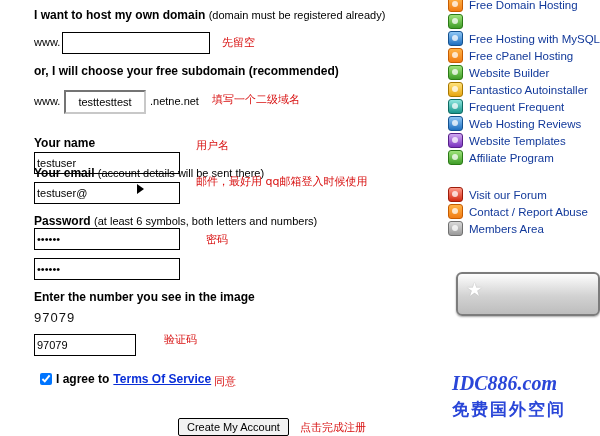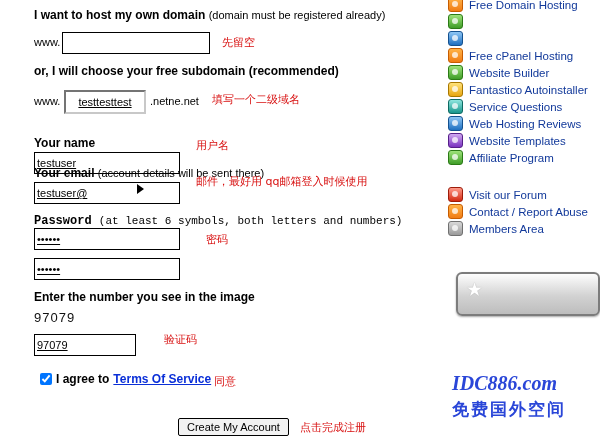--- a/index.html
+++ b/index.html
@@ -47,21 +47,20 @@
   }
   input.txt {
     font-family: "Liberation Sans", sans-serif;
     font-size: 11px;
     padding: 10px 2px;
     border: 1px solid #000;
     background: #fff;
     color: #000;
     height: 15px;
     box-sizing: border-box;
-    text-decoration: underline;
   }
   input.txt.sunken {
     border: 2px inset #c8c8c8;
   }
   .cn {
     color: #d81010;
     font-family: "DejaVu Sans", sans-serif;
     font-size: 11px;
     white-space: nowrap;
   }
@@ -218,21 +217,21 @@
     <div class="row cn" style="left:196px; top:138px;">用户名</div>
 
     <div class="row lbl" style="left:34px; top:166px;">
       <span>Your email</span>
       <span class="thin">(account details will be sent there)</span>
     </div>
     <input class="txt row" style="left: 34px; top: 182px; width: 146px;" type="text" value="testuser@">
     <div class="cursor" style="left:137px; top:184px;"></div>
     <div class="row cn" style="left:196px; top:174px;">邮件，最好用 qq邮箱登入时候使用</div>
 
-    <div class="row lbl" style="left:34px; top:214px;font-family:Liberation Mono, monospace;">
+    <div class="row lbl" style="left:34px; top:214px;">
       <span>Password</span>
       <span class="thin">(at least 6 symbols, both letters and numbers)</span>
     </div>
     <input class="txt row" style="left: 34px; top: 228px; width: 146px;" type="text" value="••••••">
 
     <input class="txt row" style="left: 34px; top: 258px; width: 146px;" type="text" value="••••••">
     <div class="row cn" style="left:206px; top:232px;">密码</div>
 
     <div class="row lbl" style="left:34px; top:290px;">Enter the number you see in the image</div>
     <div class="row captcha" style="left:34px; top:310px;">97079</div>
@@ -261,20 +260,21 @@
       </div>
       <div class="rlink">
         <span class="ico green">
             <span class="dot"></span>
           </span>
       </div>
       <div class="rlink">
         <span class="ico blue">
             <span class="dot"></span>
           </span>
+        <span class="t">Free Hosting with MySQL</span>
       </div>
       <div class="rlink">
         <span class="ico orange">
             <span class="dot"></span>
           </span>
         <span class="t">Free cPanel Hosting</span>
       </div>
       <div class="rlink">
         <span class="ico green">
             <span class="dot"></span>
@@ -284,21 +284,21 @@
       <div class="rlink">
         <span class="ico yellow">
             <span class="dot"></span>
           </span>
         <span class="t">Fantastico Autoinstaller</span>
       </div>
       <div class="rlink">
         <span class="ico teal">
             <span class="dot"></span>
           </span>
-        <span class="t">Service Questions</span>
+        <span class="t">Frequent Frequent</span>
       </div>
       <div class="rlink">
         <span class="ico blue">
             <span class="dot"></span>
           </span>
         <span class="t">Web Hosting Reviews</span>
       </div>
       <div class="rlink">
         <span class="ico purple">
             <span class="dot"></span>

